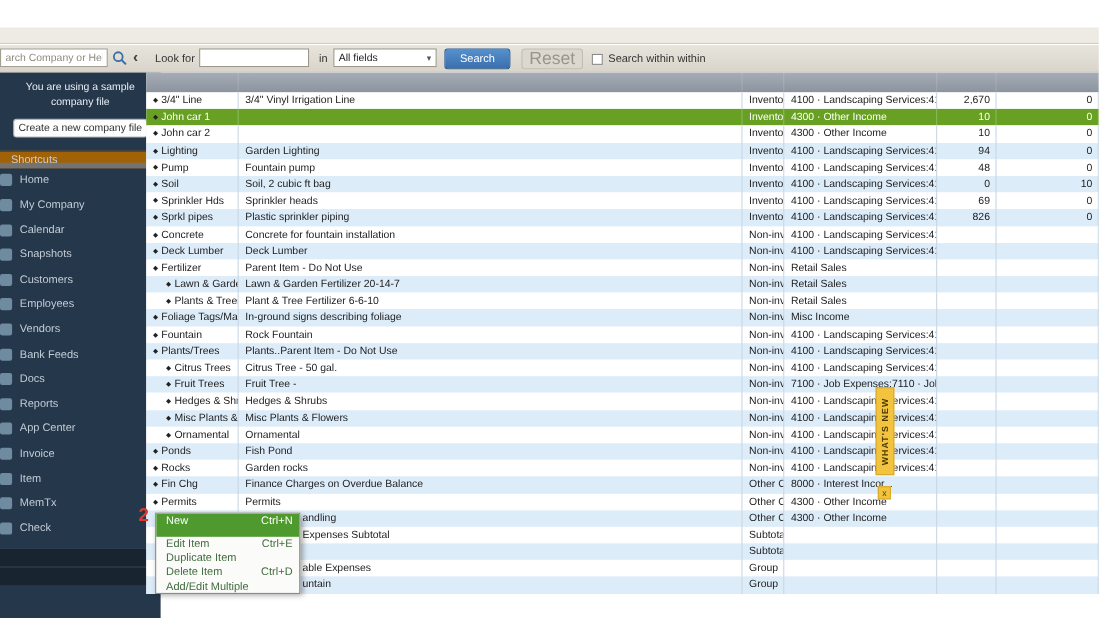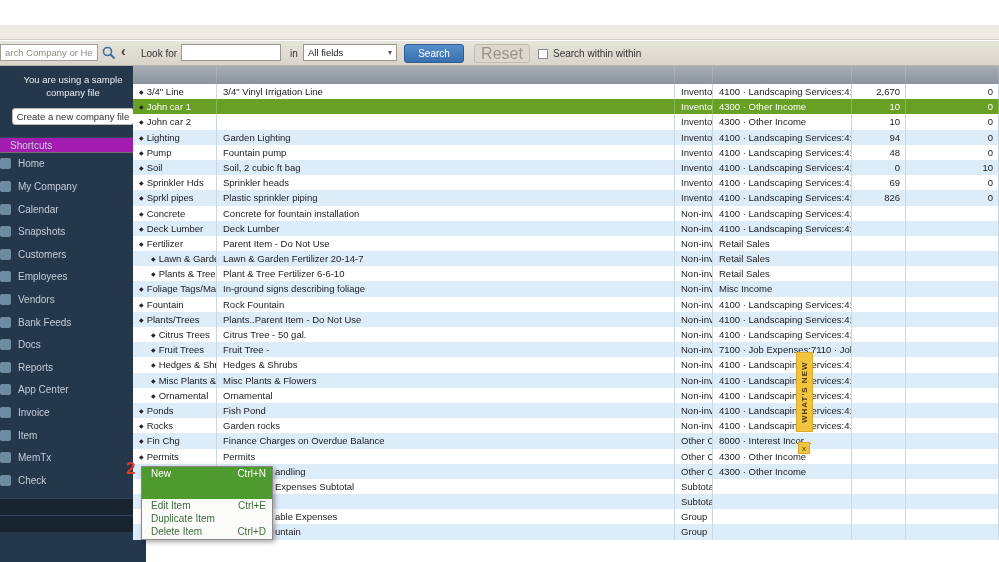--- a/index.html
+++ b/index.html
@@ -40,23 +40,23 @@
                   background:#fff; border:1px solid #8a8a8a; }
   .within-label { position:absolute; left:553px; top:7px; font-size:10px; color:#333; }
 
   
   .sidebar { position:absolute; left:0; top:66px; width:146px; height:496px;
              background:#25374b; color:#cfd8e0; }
   .sample-note { padding:8px 6px 0; text-align:center; font-size:9.5px; line-height:1.35; color:#e9eef3; }
   .create-btn { display:block; margin:8px auto 0; width:122px; height:17px; background:#fdfdfd;
                 border:1px solid #b8b8b8; border-radius:3px; font-size:9.5px; color:#333;
                 text-align:center; line-height:15px; }
-  .shortcuts-header { margin-top:12px; height:16px; background:#a21caf; font-size:10px;
+  .shortcuts-header { margin-top:12px; height:16px; background:#a16207; font-size:10px;
                       color:#c4cfd8; line-height:16px; padding-left:10px;
-                      border-top:1px solid #31465c; border-bottom:1px solid #737373; }
+                      border-top:1px solid #31465c; border-bottom:5px solid #737373; }
   .nav-item { height:22.6px; display:flex; align-items:center; padding-left:0; gap:7px;
               font-size:10px; color:#c3cdd6; cursor:default; }
   .nav-icon { width:11px; height:11px; border-radius:2px; background:#6f8ba0; flex:none; }
   .sidebar-footer { position:absolute; top:432px; left:0; width:100%; }
   .footer-band { height:17px; background:#18242f; border-top:1px solid #2e4156;
                  font-size:9.5px; color:#9fb0bd; line-height:17px; padding-left:8px; }
 
   
   .main { position:absolute; left:133px; top:66px; width:866px; height:474px; background:#fff; }
   .thead, .row { display:grid; grid-template-columns:84px 458px 38px 139px 54px 93px; }
@@ -74,21 +74,21 @@
   .diamond { font-size:6px; margin-right:3px; color:#222; vertical-align:1px; }
   .row.indent .cell-name { padding-left:18px; }
   .row.covered .cell-desc { padding-left:58px; }
 
   
   .context-menu { position:absolute; left:141px; top:466px; width:132px; height:74px;
                   background:#fbfbf9; border:1px solid #8a8a8a;
                   box-shadow:2px 2px 5px rgba(0,0,0,.35); overflow:hidden; z-index:10; }
   .menu-item { height:13px; line-height:13px; padding:0 6px 0 9px; font-size:10px; color:#3f6b3f;
                display:flex; justify-content:space-between; cursor:default; }
-  .menu-item.highlighted { background:#4f9a2e; color:#fff; height:32px; line-height:14px; }
+  .menu-item.highlighted { background:#4f9a2e; color:#fff; height:21px; line-height:14px; }
   .mi-shortcut { margin-left:24px; }
 
   
   .step-num { position:absolute; left:126px; top:459px; color:#e2372b; font-weight:bold;
               font-size:17px; z-index:11; }
   .whats-new { position:absolute; left:796px; top:352px; width:17px; height:80px;
                background:#f2c33e; border:1px solid #d9a92a; z-index:5;
                writing-mode:vertical-rl; transform:rotate(180deg);
                display:flex; align-items:center; justify-content:center;
                font-size:8px; font-weight:bold; letter-spacing:1px; color:#4a3a00; }

